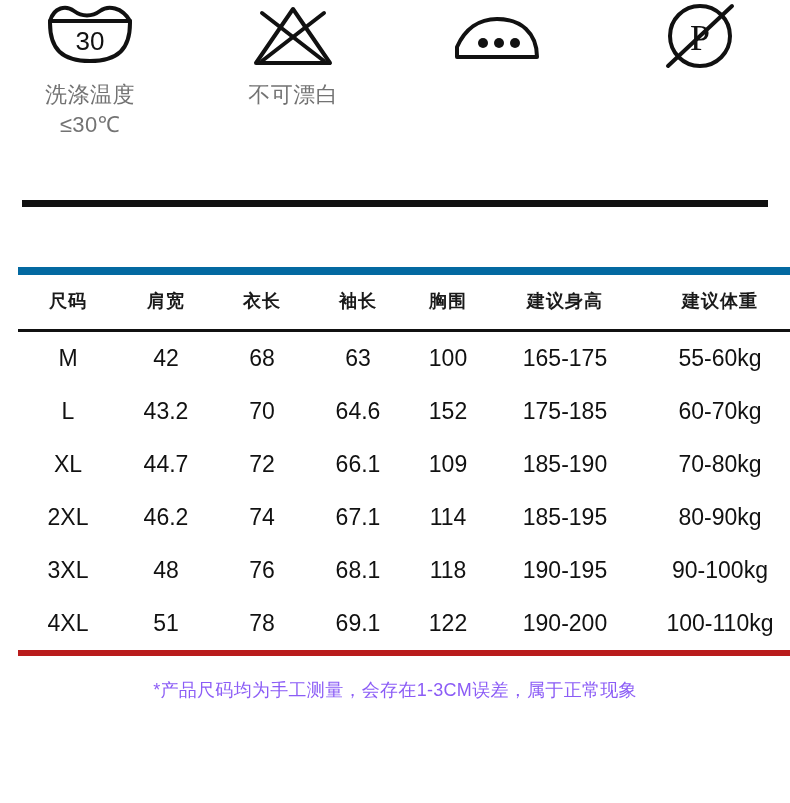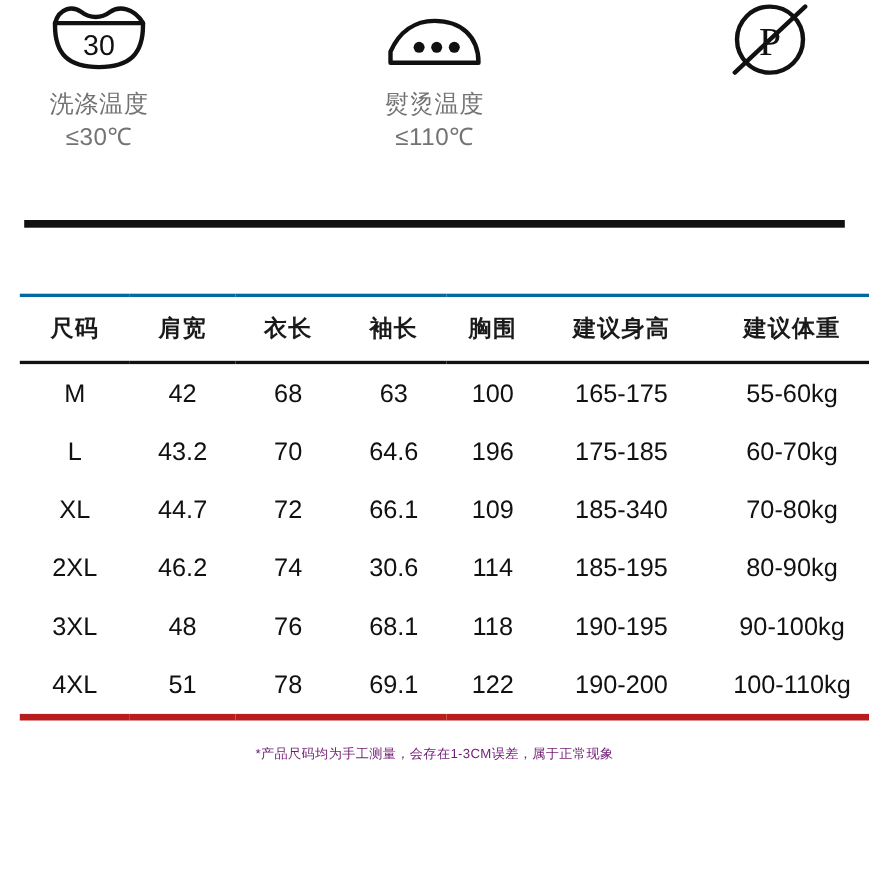--- a/index.html
+++ b/index.html
@@ -69,48 +69,48 @@
     width: 100%;
     table-layout: fixed;
   }
   table.size-table th,
   table.size-table td {
     text-align: center;
     vertical-align: middle;
     font-weight: normal;
   }
   table.size-table thead th {
-    font-size: 21px;
+    font-size: 18px;
     font-weight: bold;
     padding: 14px 0 16px 0;
     border-bottom: 3px solid #111;
-    border-top: 3px solid #0369a1;
+    border-top: 8px solid #0369a1;
     letter-spacing: 1px;
   }
   table.size-table tbody td {
     font-size: 23px;
     padding: 13px 0;
     color: #111;
   }
   table.size-table tbody tr:last-child td {
     border-bottom: 6px solid #b91c1c;
   }
   td.col-size, th.col-size { width: 100px; }
   th.col-0 { width: 96px; }
   th.col-1 { width: 96px; font-family: Liberation Mono, monospace; }
   th.col-2 { width: 96px; font-family: Liberation Mono, monospace; }
   th.col-3 { width: 84px; }
   th.col-4 { width: 150px; margin-top: 45px; }
   th.col-5 { width: 160px; }
 
   .note {
     text-align: center;
-    font-size: 12px;
+    font-size: 18px;
     margin-top: 22px;
-    color: #701a75;
+    color: #8b5cf6;
     letter-spacing: .3px;
   }
 
   svg { display: block; }
 </style>
 </head>
 <body>
 
 <div class="care-row">
 
@@ -119,33 +119,41 @@
       <svg width="92" height="66" viewBox="0 0 92 66">
         <path d="M6 18 L6 20 C6 46 18 58 46 58 C74 58 86 46 86 20 L86 18 Z" fill="none" stroke="#111" stroke-width="4" stroke-linejoin="round"></path>
         <path d="M6 18 C10 4 22 2 30 8 C38 14 48 14 56 8 C64 2 78 4 86 18" fill="none" stroke="#111" stroke-width="4" stroke-linecap="round"></path>
         <text x="46" y="47" font-family="'Liberation Sans',sans-serif" font-size="26" text-anchor="middle" fill="#111">30</text>
       </svg>
     </div>
     <div class="care-label">洗涤温度
 ≤30℃</div>
   </div>
 
+  <div class="care-item">
+    <div class="care-glyph">
+      <svg width="86" height="66" viewBox="0 0 86 66">
+        <path d="M43 6 L80 60 L6 60 Z" fill="none" stroke="#111" stroke-width="4" stroke-linejoin="round"></path>
+        <line x1="12" y1="10" x2="74" y2="58" stroke="#111" stroke-width="4" stroke-linecap="round"></line>
+        <line x1="74" y1="10" x2="12" y2="58" stroke="#111" stroke-width="4" stroke-linecap="round"></line>
+      </svg>
+    </div>
+    <div class="care-label">不可漂白</div>
+  </div>
 
 
   <div class="care-item">
     <div class="care-glyph">
       <svg width="96" height="66" viewBox="0 0 96 66">
         <path d="M8 54 L88 54 C88 30 72 16 48 16 C30 16 16 26 8 44 Z" fill="none" stroke="#111" stroke-width="4" stroke-linejoin="round"></path>
         <circle cx="34" cy="40" r="5" fill="#111"></circle>
         <circle cx="50" cy="40" r="5" fill="#111"></circle>
         <circle cx="66" cy="40" r="5" fill="#111"></circle>
       </svg>
     </div>
-    <div class="care-label">熨烫温度
-≤110℃</div>
   </div>
 
   <div class="care-item">
     <div class="care-glyph">
       <svg width="80" height="72" viewBox="0 0 80 72">
         <circle cx="40" cy="36" r="30" fill="none" stroke="#111" stroke-width="4"></circle>
         <text x="40" y="50" font-family="'Liberation Serif',serif" font-size="36" text-anchor="middle" fill="#111">P</text>
         <line x1="8" y1="66" x2="72" y2="6" stroke="#111" stroke-width="4" stroke-linecap="round"></line>
       </svg>
     </div>
@@ -178,38 +186,38 @@
         <td>63</td>
         <td>100</td>
         <td>165-175</td>
         <td>55-60kg</td>
       </tr>
       <tr>
         <td class="col-size">L</td>
         <td>43.2</td>
         <td>70</td>
         <td>64.6</td>
-        <td>196</td>
+        <td>152</td>
         <td>175-185</td>
         <td>60-70kg</td>
       </tr>
       <tr>
         <td class="col-size">XL</td>
         <td>44.7</td>
         <td>72</td>
         <td>66.1</td>
         <td>109</td>
-        <td>185-340</td>
+        <td>185-190</td>
         <td>70-80kg</td>
       </tr>
       <tr>
         <td class="col-size">2XL</td>
         <td>46.2</td>
         <td>74</td>
-        <td>30.6</td>
+        <td>67.1</td>
         <td>114</td>
         <td>185-195</td>
         <td>80-90kg</td>
       </tr>
       <tr>
         <td class="col-size">3XL</td>
         <td>48</td>
         <td>76</td>
         <td>68.1</td>
         <td>118</td>

